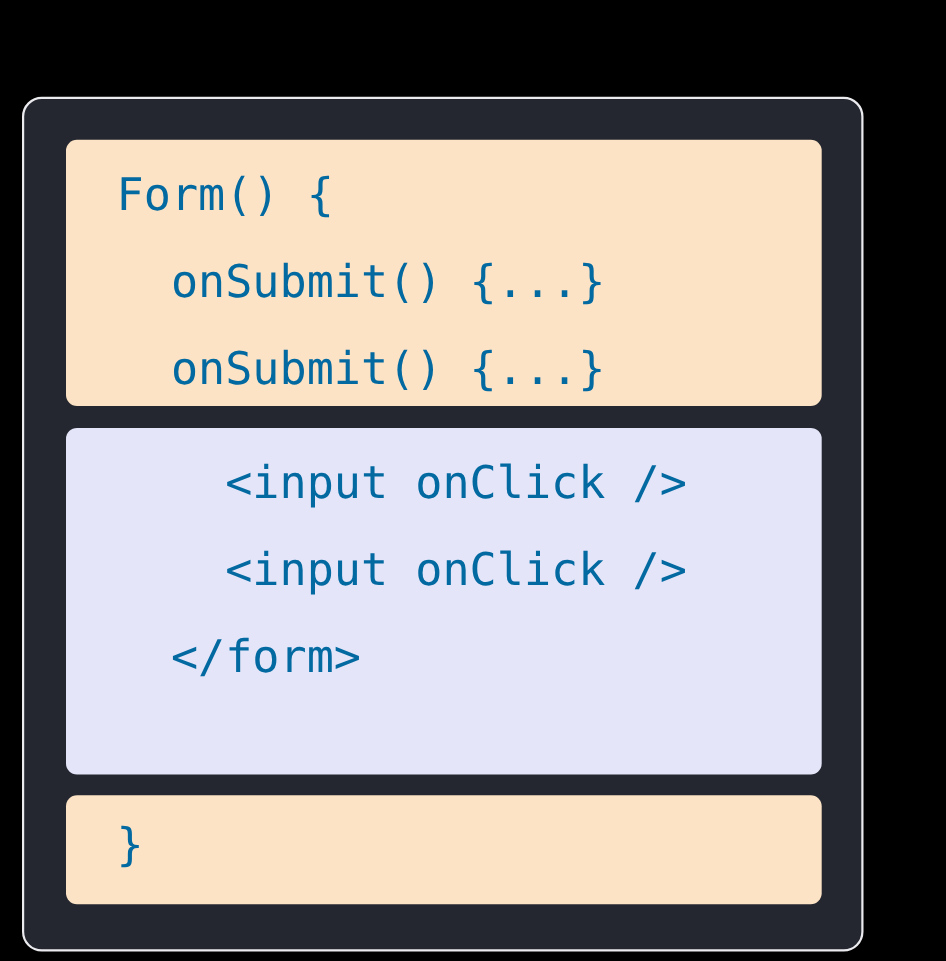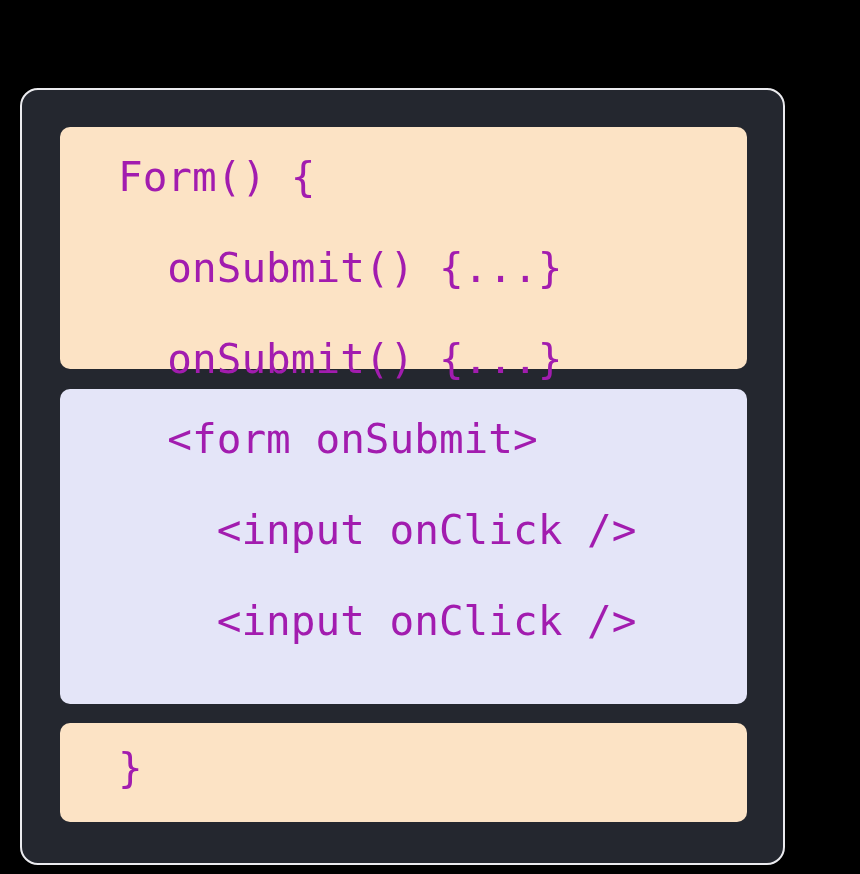--- a/index.html
+++ b/index.html
@@ -62,24 +62,24 @@
   }
   #block-closing {
     top: 633px;
     height: 99px;
   }
 
   .code-line {
     font-family: "DejaVu Sans Mono", monospace;
     font-size: 41px;
     line-height: 75px;
-    color: #a21caf;
+    color: #0369a1;
     white-space: pre;
     letter-spacing: 0px;
-    margin: 16px;
+    margin: 4px;
   }
 
   
   #block-signature .code-line:first-child {
     margin-top: 13px;
   }
   #block-markup .code-line:first-child {
     margin-top: 13px;
   }
   #block-closing .code-line:first-child {
@@ -98,23 +98,23 @@
 
   <div id="code-card">
 
     <div class="code-block block-signature" id="block-signature">
       <div class="code-line"><span class="code-line-inner">Form() {</span></div>
       <div class="code-line"><span class="code-line-inner">  onSubmit() {...}</span></div>
       <div class="code-line"><span class="code-line-inner">  onSubmit() {...}</span></div>
     </div>
 
     <div class="code-block block-markup" id="block-markup">
-      <div class="code-line"><span class="code-line-inner">  &lt;form onSubmit&gt;</span></div>
       <div class="code-line"><span class="code-line-inner">    &lt;input onClick /&gt;</span></div>
       <div class="code-line"><span class="code-line-inner">    &lt;input onClick /&gt;</span></div>
+      <div class="code-line"><span class="code-line-inner">  &lt;/form&gt;</span></div>
     </div>
 
     <div class="code-block block-signature" id="block-closing">
       <div class="code-line"><span class="code-line-inner">}</span></div>
     </div>
 
   </div>
 
 </div>
 

